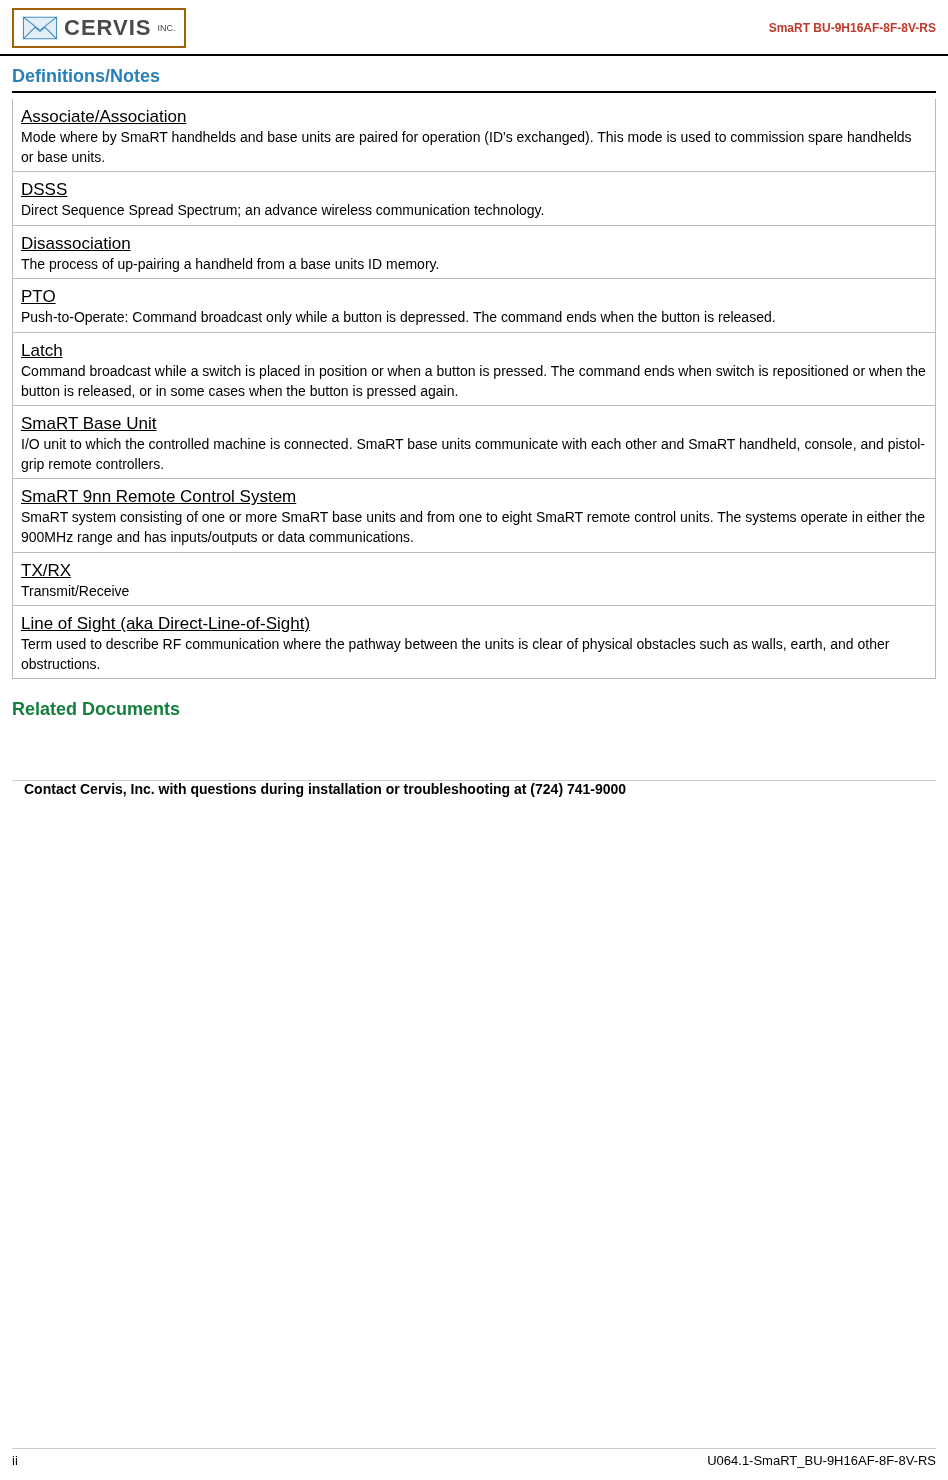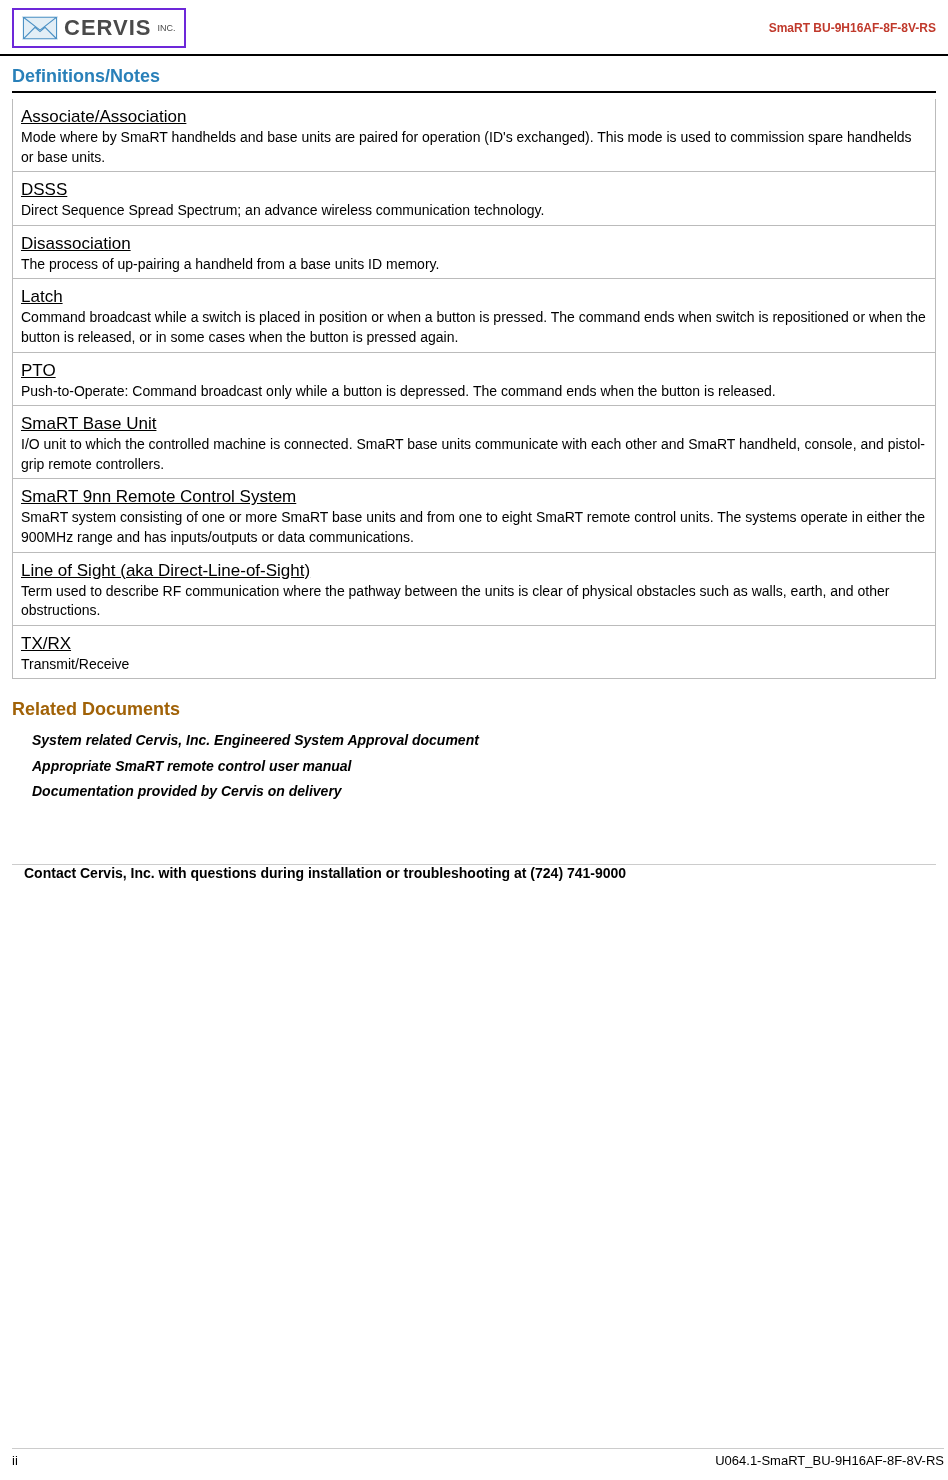--- a/index.html
+++ b/index.html
@@ -26,21 +26,21 @@
       padding: 8px 12px 6px 12px;
       border-bottom: 2px solid #000000;
     }
 
     .logo-area {
       display: flex;
       align-items: center;
     }
 
     .logo-box {
-      border: 2px solid #6d28d9;
+      border: 2px solid #a16207;
       padding: 4px 8px;
       display: flex;
       align-items: center;
       gap: 6px;
     }
 
     .logo-icon {
       width: 36px;
       height: 28px;
     }
@@ -97,21 +97,21 @@
 
     
     .related-section {
       margin-top: 20px;
       margin-bottom: 16px;
     }
 
     .related-title {
       font-size: 18px;
       font-weight: bold;
-      color: #a16207;
+      color: #15803d;
       margin-bottom: 8px;
     }
 
     .related-list {
       list-style: none;
       padding-left: 20px;
     }
 
     .related-list li {
       font-style: italic;
@@ -126,21 +126,21 @@
       padding: 0 12px;
       border-top: 1px solid #cccccc;
       font-size: 14px;
       font-weight: bold;
     }
 
     .page-footer {
       position: absolute;
       bottom: 12px;
       left: 12px;
-      right: 4px;
+      right: 12px;
       display: flex;
       justify-content: space-between;
       font-size: 13px;
       color: #000000;
       border-top: 1px solid #cccccc;
       padding-top: 4px;
     }
 
     
     .defs-container {
@@ -195,59 +195,54 @@
         <span class="def-term">DSSS</span>
         <span class="def-description">Direct Sequence Spread Spectrum; an advance wireless communication technology.</span>
       </div>
 
       <div class="def-entry">
         <span class="def-term">Disassociation</span>
         <span class="def-description">The process of up-pairing a handheld from a base units ID memory.</span>
       </div>
 
       <div class="def-entry">
+        <span class="def-term">PTO</span>
+        <span class="def-description">Push-to-Operate: Command broadcast only while a button is depressed. The command ends when the button is released.</span>
+      </div>
+
+      <div class="def-entry">
         <span class="def-term">Latch</span>
         <span class="def-description">Command broadcast while a switch is placed in position or when a button is pressed. The command ends when switch is repositioned or when the button is released, or in some cases when the button is pressed again.</span>
       </div>
 
       <div class="def-entry">
-        <span class="def-term">PTO</span>
-        <span class="def-description">Push-to-Operate: Command broadcast only while a button is depressed. The command ends when the button is released.</span>
-      </div>
-
-      <div class="def-entry">
         <span class="def-term">SmaRT Base Unit</span>
         <span class="def-description">I/O unit to which the controlled machine is connected. SmaRT base units communicate with each other and SmaRT handheld, console, and pistol-grip remote controllers.</span>
       </div>
 
       <div class="def-entry">
         <span class="def-term">SmaRT 9nn Remote Control System</span>
         <span class="def-description">SmaRT system consisting of one or more SmaRT base units and from one to eight SmaRT remote control units. The systems operate in either the 900MHz range and has inputs/outputs or data communications.</span>
       </div>
 
       <div class="def-entry">
+        <span class="def-term">TX/RX</span>
+        <span class="def-description">Transmit/Receive</span>
+      </div>
+
+      <div class="def-entry">
         <span class="def-term">Line of Sight (aka Direct-Line-of-Sight)</span>
         <span class="def-description">Term used to describe RF communication where the pathway between the units is clear of physical obstacles such as walls, earth, and other obstructions.</span>
       </div>
 
-      <div class="def-entry">
-        <span class="def-term">TX/RX</span>
-        <span class="def-description">Transmit/Receive</span>
-      </div>
-
     </div>
   </div>
 
   <div class="related-section">
     <div class="related-title">Related Documents</div>
-    <ul class="related-list">
-      <li>System related Cervis, Inc. Engineered System Approval document</li>
-      <li>Appropriate SmaRT remote control user manual</li>
-      <li>Documentation provided by Cervis on delivery</li>
-    </ul>
   </div>
 
   <div class="footer-contact">Contact Cervis, Inc. with questions during installation or troubleshooting at (724) 741-9000</div>
 
 </div>
 
 <div class="page-footer">
   <span>ii</span>
   <span>U064.1-SmaRT_BU-9H16AF-8F-8V-RS</span>
 </div>

